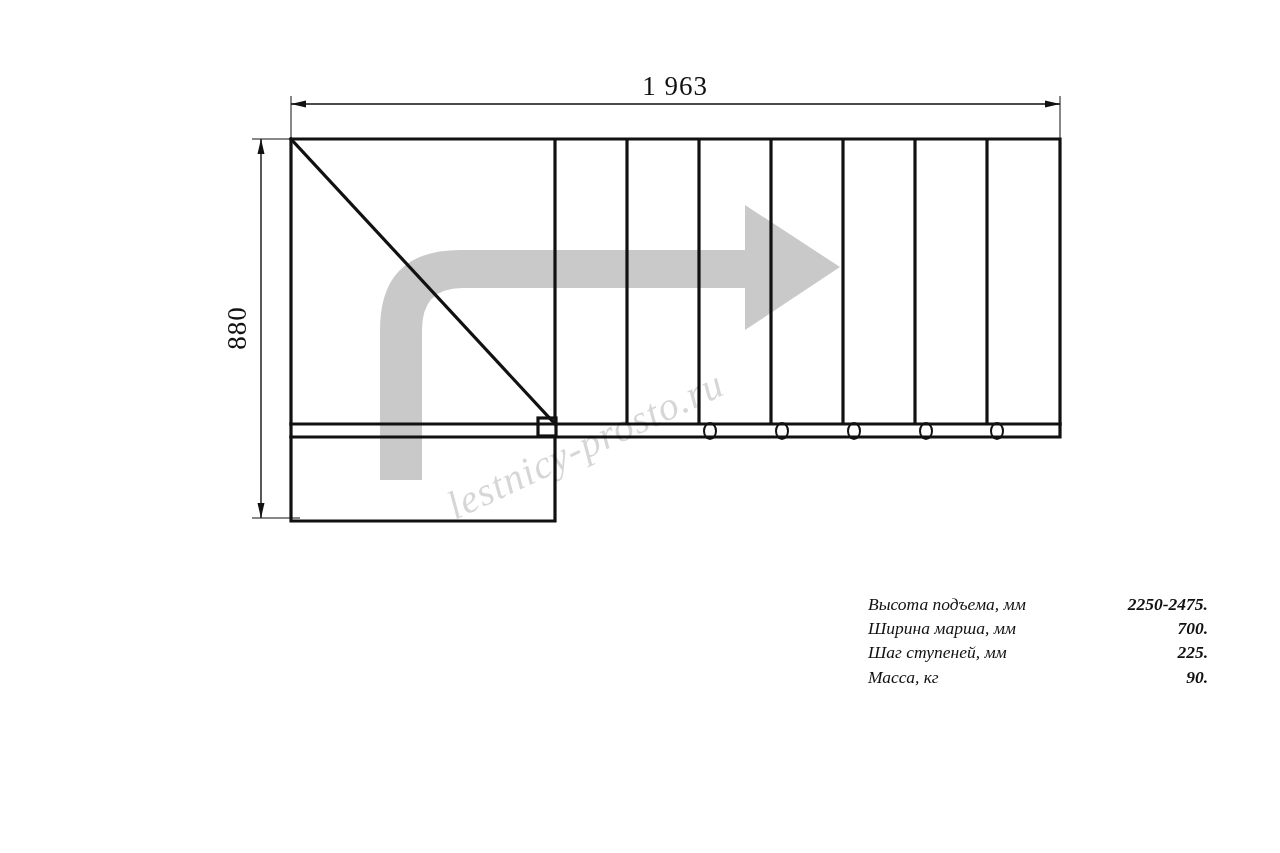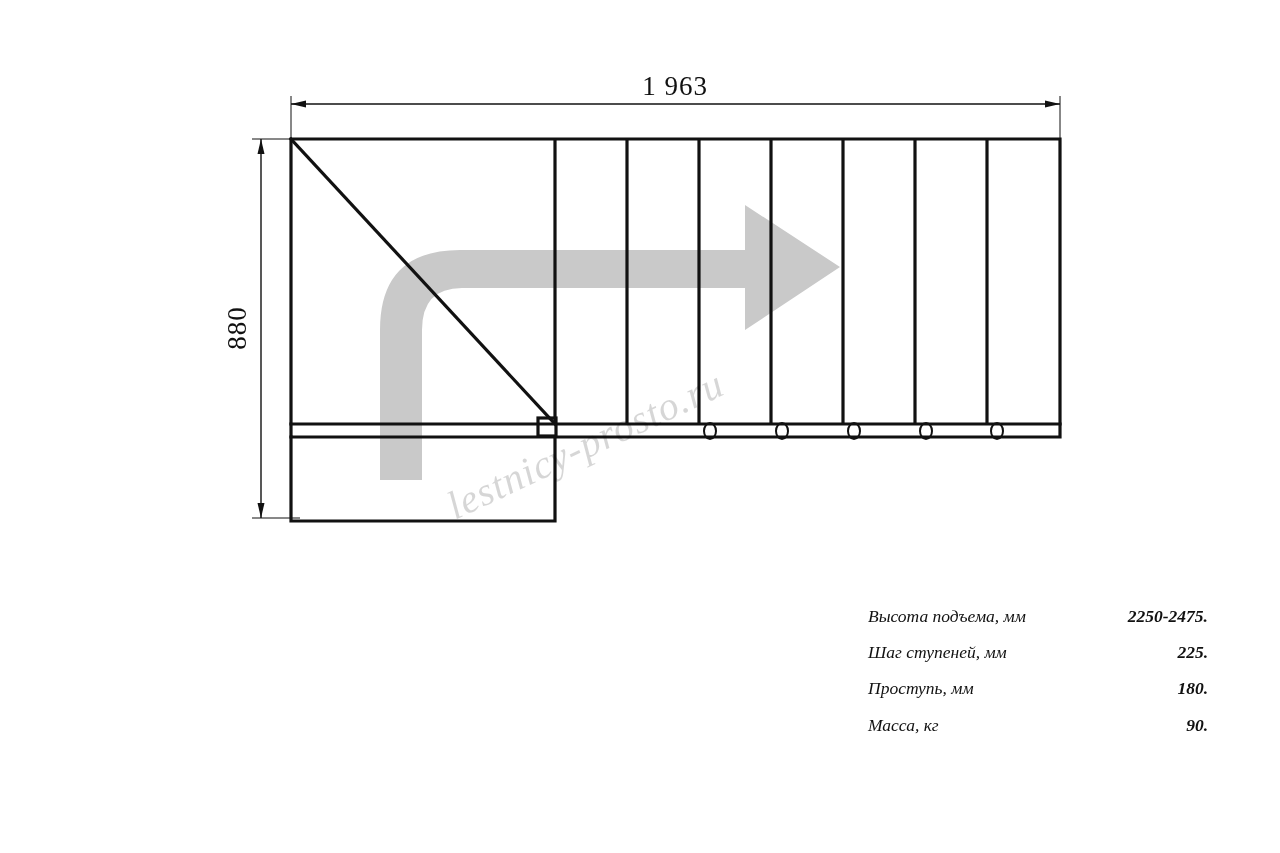--- a/index.html
+++ b/index.html
@@ -53,21 +53,20 @@
   }
   .spec-row {
     display: flex;
     justify-content: space-between;
     align-items: baseline;
     line-height: 24.2px;
     white-space: nowrap;
   }
   .spec-label {
     text-align: left;
-    margin-top: 12px;
   }
   .spec-value {
     text-align: right;
     padding-left: 18px;
     font-weight: bold;
   }
 </style>
 </head>
 <body>
 
@@ -144,30 +143,30 @@
 
   </svg>
 
   <div class="spec-table">
 
     <div class="spec-row">
       <span class="spec-label">Высота подъема, мм</span>
       <span class="spec-value">2250-2475.</span>
     </div>
 
+    <div class="spec-row">
+      <span class="spec-label">Ширина марша, мм</span>
+      <span class="spec-value">700.</span>
+    </div>
 
     <div class="spec-row">
       <span class="spec-label">Шаг ступеней, мм</span>
       <span class="spec-value">225.</span>
     </div>
 
-    <div class="spec-row">
-      <span class="spec-label">Проступь, мм</span>
-      <span class="spec-value">180.</span>
-    </div>
 
 
     <div class="spec-row">
       <span class="spec-label">Масса, кг</span>
       <span class="spec-value">90.</span>
     </div>
 
   </div>
 
 </div>

